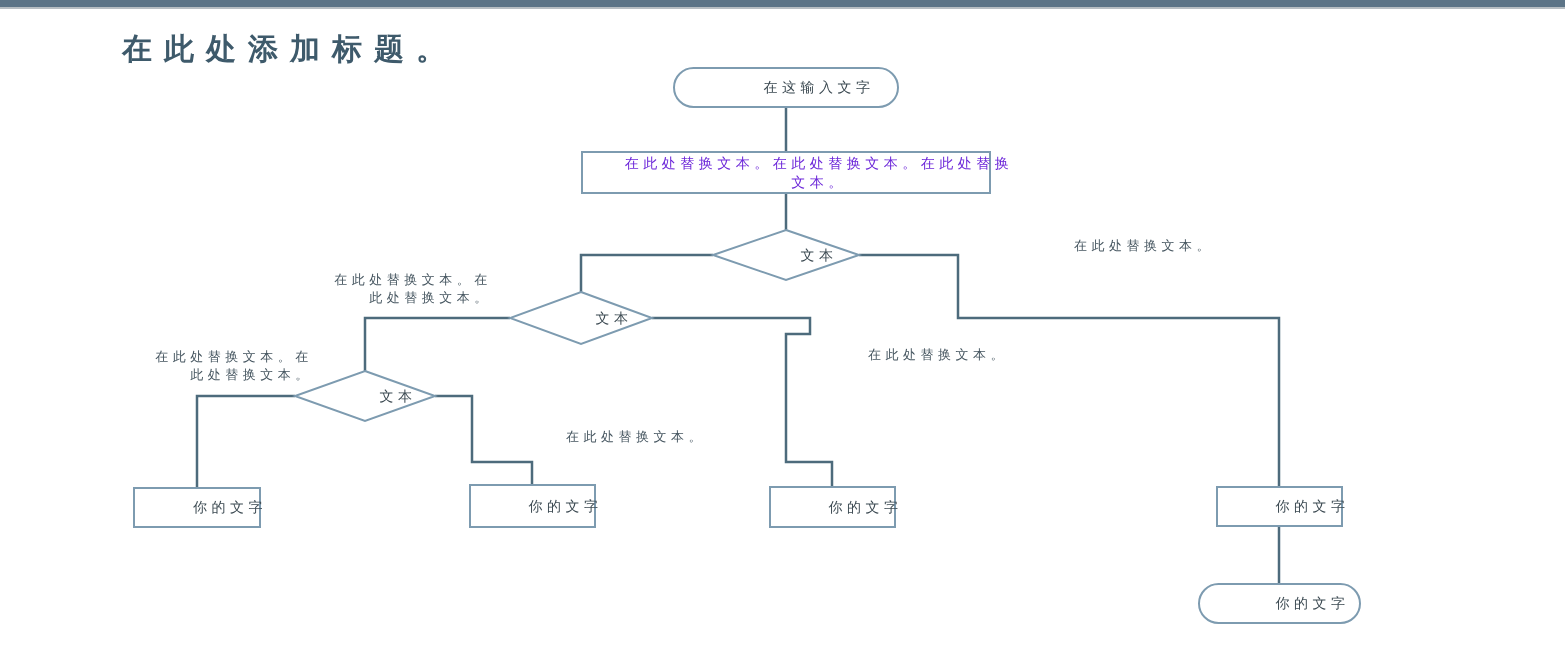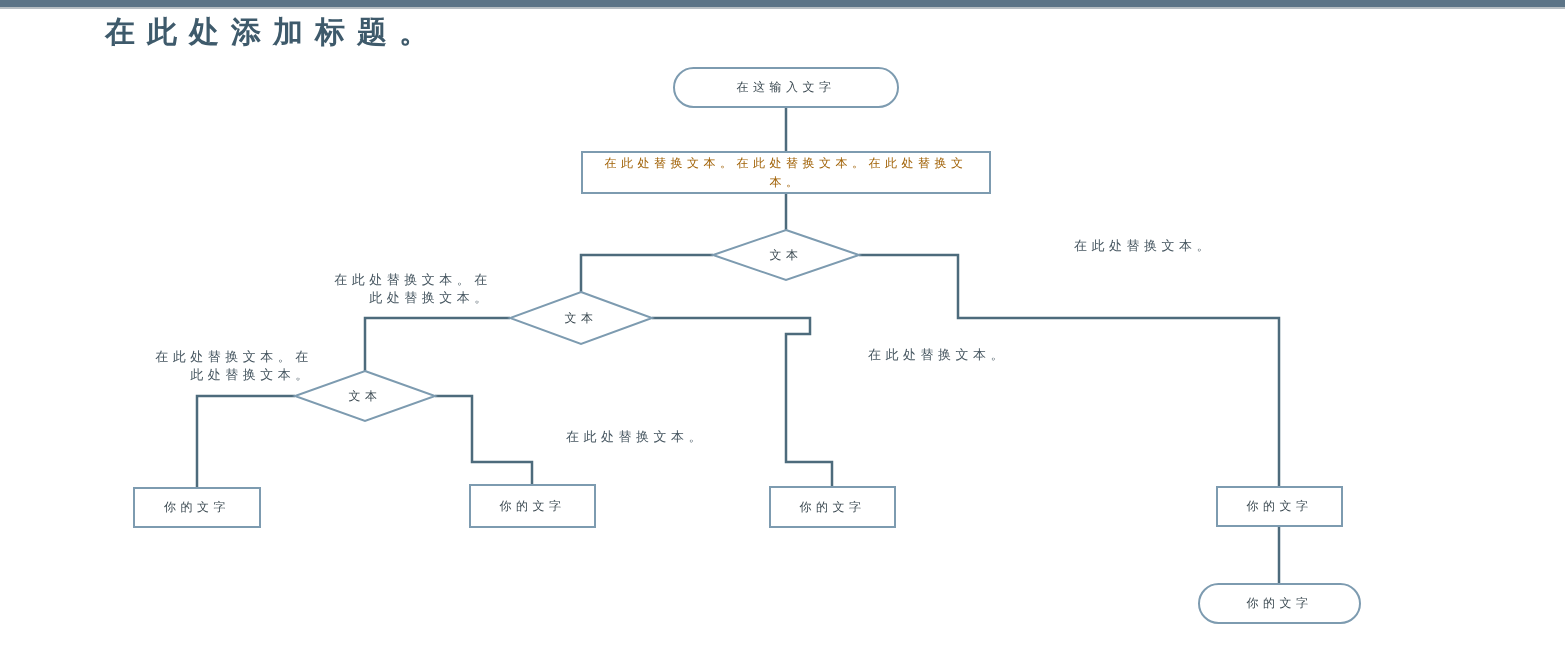--- a/index.html
+++ b/index.html
@@ -3,30 +3,30 @@
 <meta charset="utf-8">
 <style>
   html,body{margin:0;padding:0;background:#fff;}
   body{
     width:1565px;height:650px;position:relative;overflow:hidden;
     font-family:"DejaVu Sans","Liberation Sans",sans-serif;
   }
   .topbar{position:absolute;left:0;top:0;width:1565px;height:7px;}
   .topbar-underline{position:absolute;left:0;top:7px;width:1565px;height:2px;}
   .page-title{
-    position:absolute;left:105px;top:12px;margin:0;
+    position:absolute;left:105px;top:12px;margin:17px;
     font-family:"DejaVu Serif","Liberation Serif",serif;
     font-size:30px;font-weight:bold;letter-spacing:12px;white-space:nowrap;
   }
   #canvas{position:absolute;left:0;top:0;width:1565px;height:650px;}
   #diagram-svg{position:absolute;left:0;top:0;}
   .node-label{
     position:absolute;display:flex;align-items:center;justify-content:center;
-    text-align:center;font-size:12px;letter-spacing:4.5px;line-height:19px;
-    box-sizing:border-box;padding:0 18px;cursor:default;
+    text-align:center;font-size:14px;letter-spacing:4.5px;line-height:19px;
+    box-sizing:border-box;padding:0 2px;cursor:default;margin-left:33px;
   }
   .edge-label{
     position:absolute;transform:translateX(-50%);
     white-space:pre-line;text-align:right;
     font-size:13px;letter-spacing:4.5px;line-height:18px;cursor:default;
   }
 </style>
 </head>
 <body style="background: rgb(255, 255, 255);">
 
@@ -52,21 +52,21 @@
       <polygon points="581,292 652,318 581,344 510,318" fill="#ffffff" stroke="#7d9bb0" stroke-width="2"></polygon>
       <polygon points="365,371 435,396 365,421 295,396" fill="#ffffff" stroke="#7d9bb0" stroke-width="2"></polygon>
       <rect x="134" y="488" width="126" height="39" fill="#ffffff" stroke="#7d9bb0" stroke-width="2"></rect>
       <rect x="470" y="485" width="125" height="42" fill="#ffffff" stroke="#7d9bb0" stroke-width="2"></rect>
       <rect x="770" y="487" width="125" height="40" fill="#ffffff" stroke="#7d9bb0" stroke-width="2"></rect>
       <rect x="1217" y="487" width="125" height="39" fill="#ffffff" stroke="#7d9bb0" stroke-width="2"></rect>
       <rect x="1199" y="584" width="161" height="39" rx="19.5" ry="19.5" fill="#ffffff" stroke="#7d9bb0" stroke-width="2"></rect>
     </svg>
   <div id="labels">
       <div class="node-label" style="left: 674px; top: 68px; width: 224px; height: 39px; color: rgb(60, 74, 82);">在这输入文字</div>
-      <div class="node-label" style="left: 582px; top: 152px; width: 408px; height: 41px; color: #a16207; border-radius: 20px;">在此处替换文本。在此处替换文本。在此处替换文本。</div>
+      <div class="node-label" style="left: 582px; top: 152px; width: 408px; height: 41px; color: #6d28d9; border-radius: 20px;">在此处替换文本。在此处替换文本。在此处替换文本。</div>
       <div class="node-label" style="left: 713px; top: 230px; width: 146px; height: 50px; color: rgb(60, 74, 82);">文本</div>
       <div class="node-label" style="left: 510px; top: 292px; width: 142px; height: 52px; color: rgb(60, 74, 82);">文本</div>
       <div class="node-label" style="left: 295px; top: 371px; width: 140px; height: 50px; color: rgb(60, 74, 82);">文本</div>
       <div class="node-label" style="left: 134px; top: 488px; width: 126px; height: 39px; color: rgb(60, 74, 82);">你的文字</div>
       <div class="node-label" style="left: 470px; top: 485px; width: 125px; height: 42px; color: rgb(60, 74, 82);">你的文字</div>
       <div class="node-label" style="left: 770px; top: 487px; width: 125px; height: 40px; color: rgb(60, 74, 82);">你的文字</div>
       <div class="node-label" style="left: 1217px; top: 487px; width: 125px; height: 39px; color: rgb(60, 74, 82);">你的文字</div>
       <div class="node-label" style="left: 1199px; top: 584px; width: 161px; height: 39px; color: rgb(60, 74, 82);">你的文字</div>
       <div class="edge-label" style="left: 413px; top: 271px; color: rgb(70, 86, 96);">在此处替换文本。在
 此处替换文本。</div>

